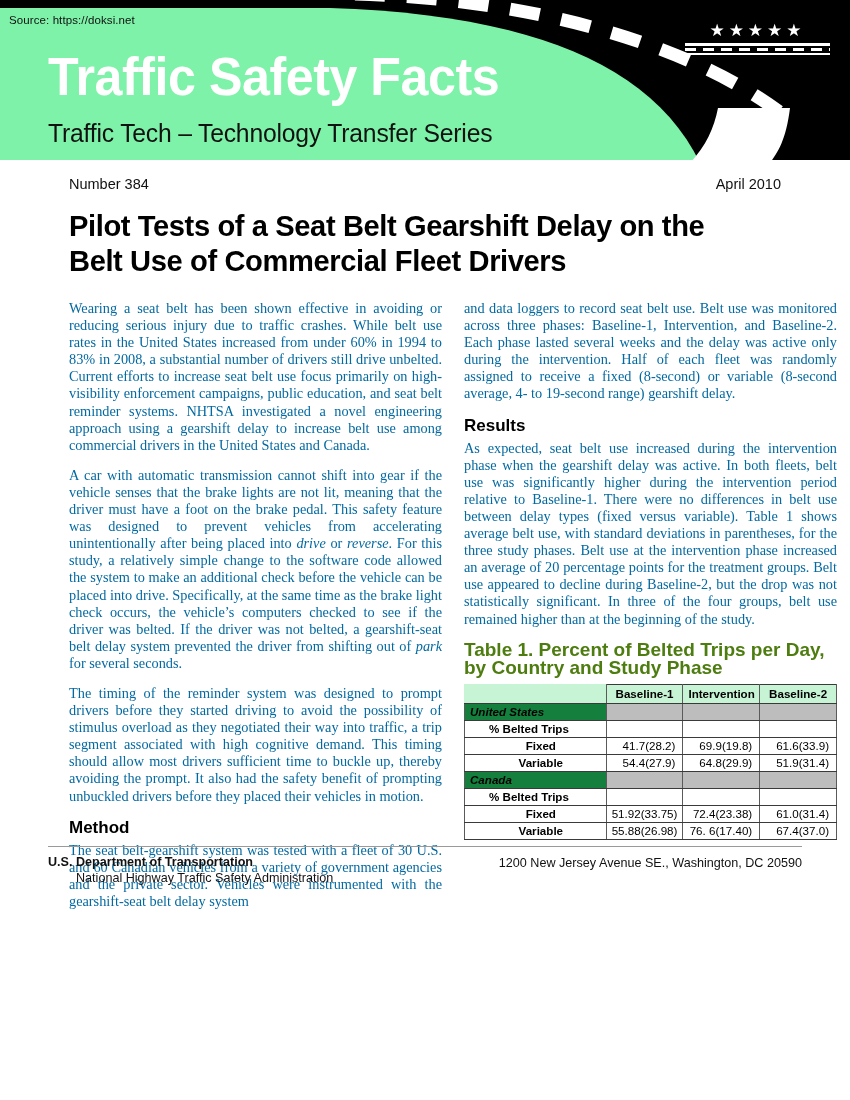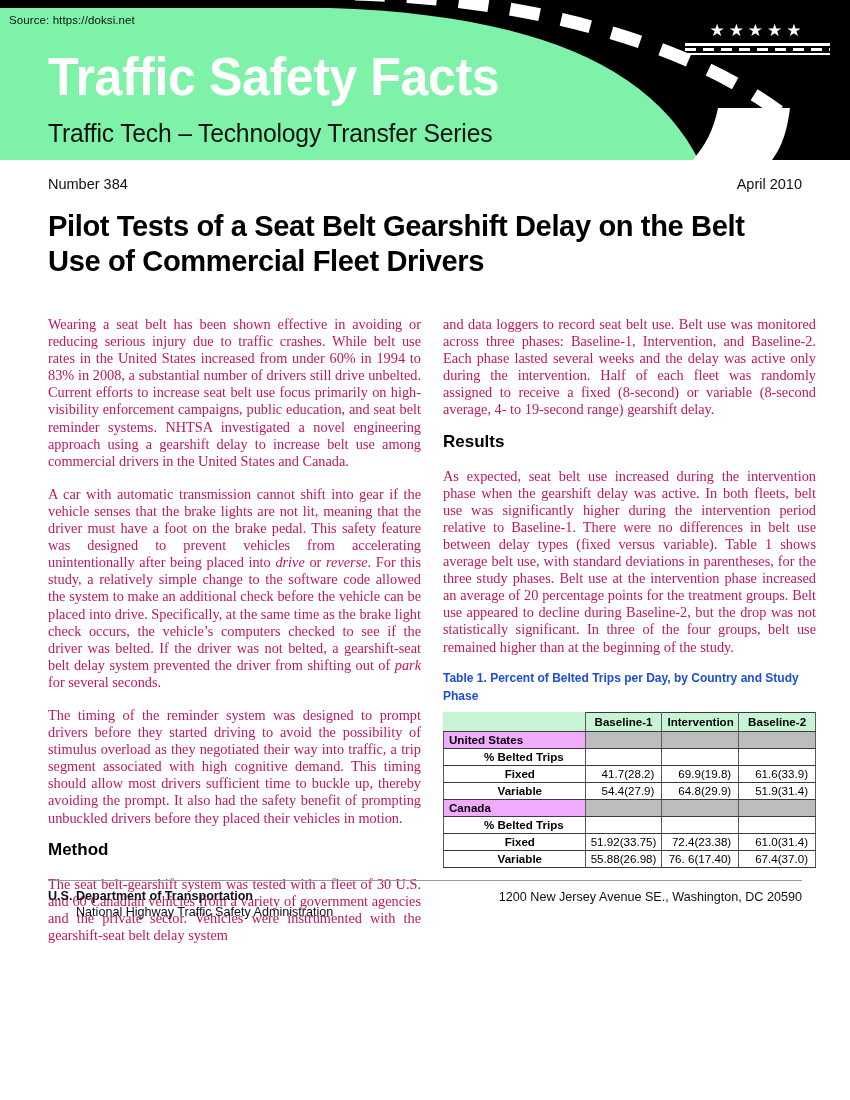--- a/index.html
+++ b/index.html
@@ -114,21 +114,21 @@
   .nhtsa-road .rule.bot { bottom: 0; }
   .nhtsa-road .dashes {
     position: absolute;
     left: 0; right: 0; top: 4.5px;
     height: 3px;
     background: repeating-linear-gradient(to right, #fff 0 11px, transparent 11px 18px);
   }
 
   
   .page {
-    padding: 0 48px;
+    padding: 0 69px;
     position: relative;
   }
   .issue-row {
     display: flex;
     justify-content: space-between;
     align-items: baseline;
     font-family: "Liberation Sans", sans-serif;
     font-size: 14.5px;
     color: #111;
     padding-top: 13px;
@@ -149,48 +149,48 @@
   .columns {
     display: flex;
     gap: 22px;
     margin-top: 22px;
   }
   .col {
     width: 373px;
     flex: 0 0 373px;
   }
   p.body {
-    margin: 16px 0 13px 0;
+    margin: 0 0 13px 0;
     font-family: "Liberation Serif", serif;
     font-size: 14.3px;
     line-height: 17.1px;
     text-align: justify;
     hyphens: none;
-    color: #be185d;
+    color: #0369a1;
   }
   p.body:last-child { margin-bottom: 0; }
   .sec-head {
     font-family: "Liberation Sans", sans-serif;
     font-weight: bold;
     font-size: 17px;
     line-height: 20px;
     margin: 6px 0 4px 0;
     color: #000;
   }
   .sec-head.tight { margin-top: 2px; }
   em { font-style: italic; }
 
   
   .table-caption {
     font-family: "Liberation Sans", sans-serif;
     font-weight: bold;
-    font-size: 12px;
+    font-size: 19px;
     line-height: 18px;
     margin: 10px 0 7px 0;
-    color: #1d4ed8;
+    color: #4d7c0f;
   }
   table.t1 {
     border-collapse: collapse;
     width: 100%;
     font-family: "Liberation Sans", sans-serif;
     font-size: 11.6px;
     table-layout: fixed;
   }
   table.t1 th, table.t1 td {
     border-left: 1px solid #5a5a5a;
@@ -207,30 +207,31 @@
     font-weight: bold;
     text-align: center;
     height: 19px;
   }
   table.t1 tr.hdr th.corner {
     background: #c7f4d4;
     border-left: 1px solid #c7f4d4;
     border-top: 1px solid #c7f4d4;
   }
   table.t1 td.grp {
-    background: #f0abfc;
+    background: #15803d;
     font-weight: bold;
     text-align: left;
+    font-style: italic;
   }
   table.t1 td.grp-blank {
     background: #bdbdbd;
   }
   table.t1 td.sub {
     font-weight: bold;
-    text-align: center;
+    text-align: left;
     padding-left: 24px;
     margin-top: 8px;
   }
   table.t1 td.lbl {
     font-weight: bold;
     text-align: center;
     padding-left: 16px;
   }
   table.t1 td.num {
     text-align: right;

